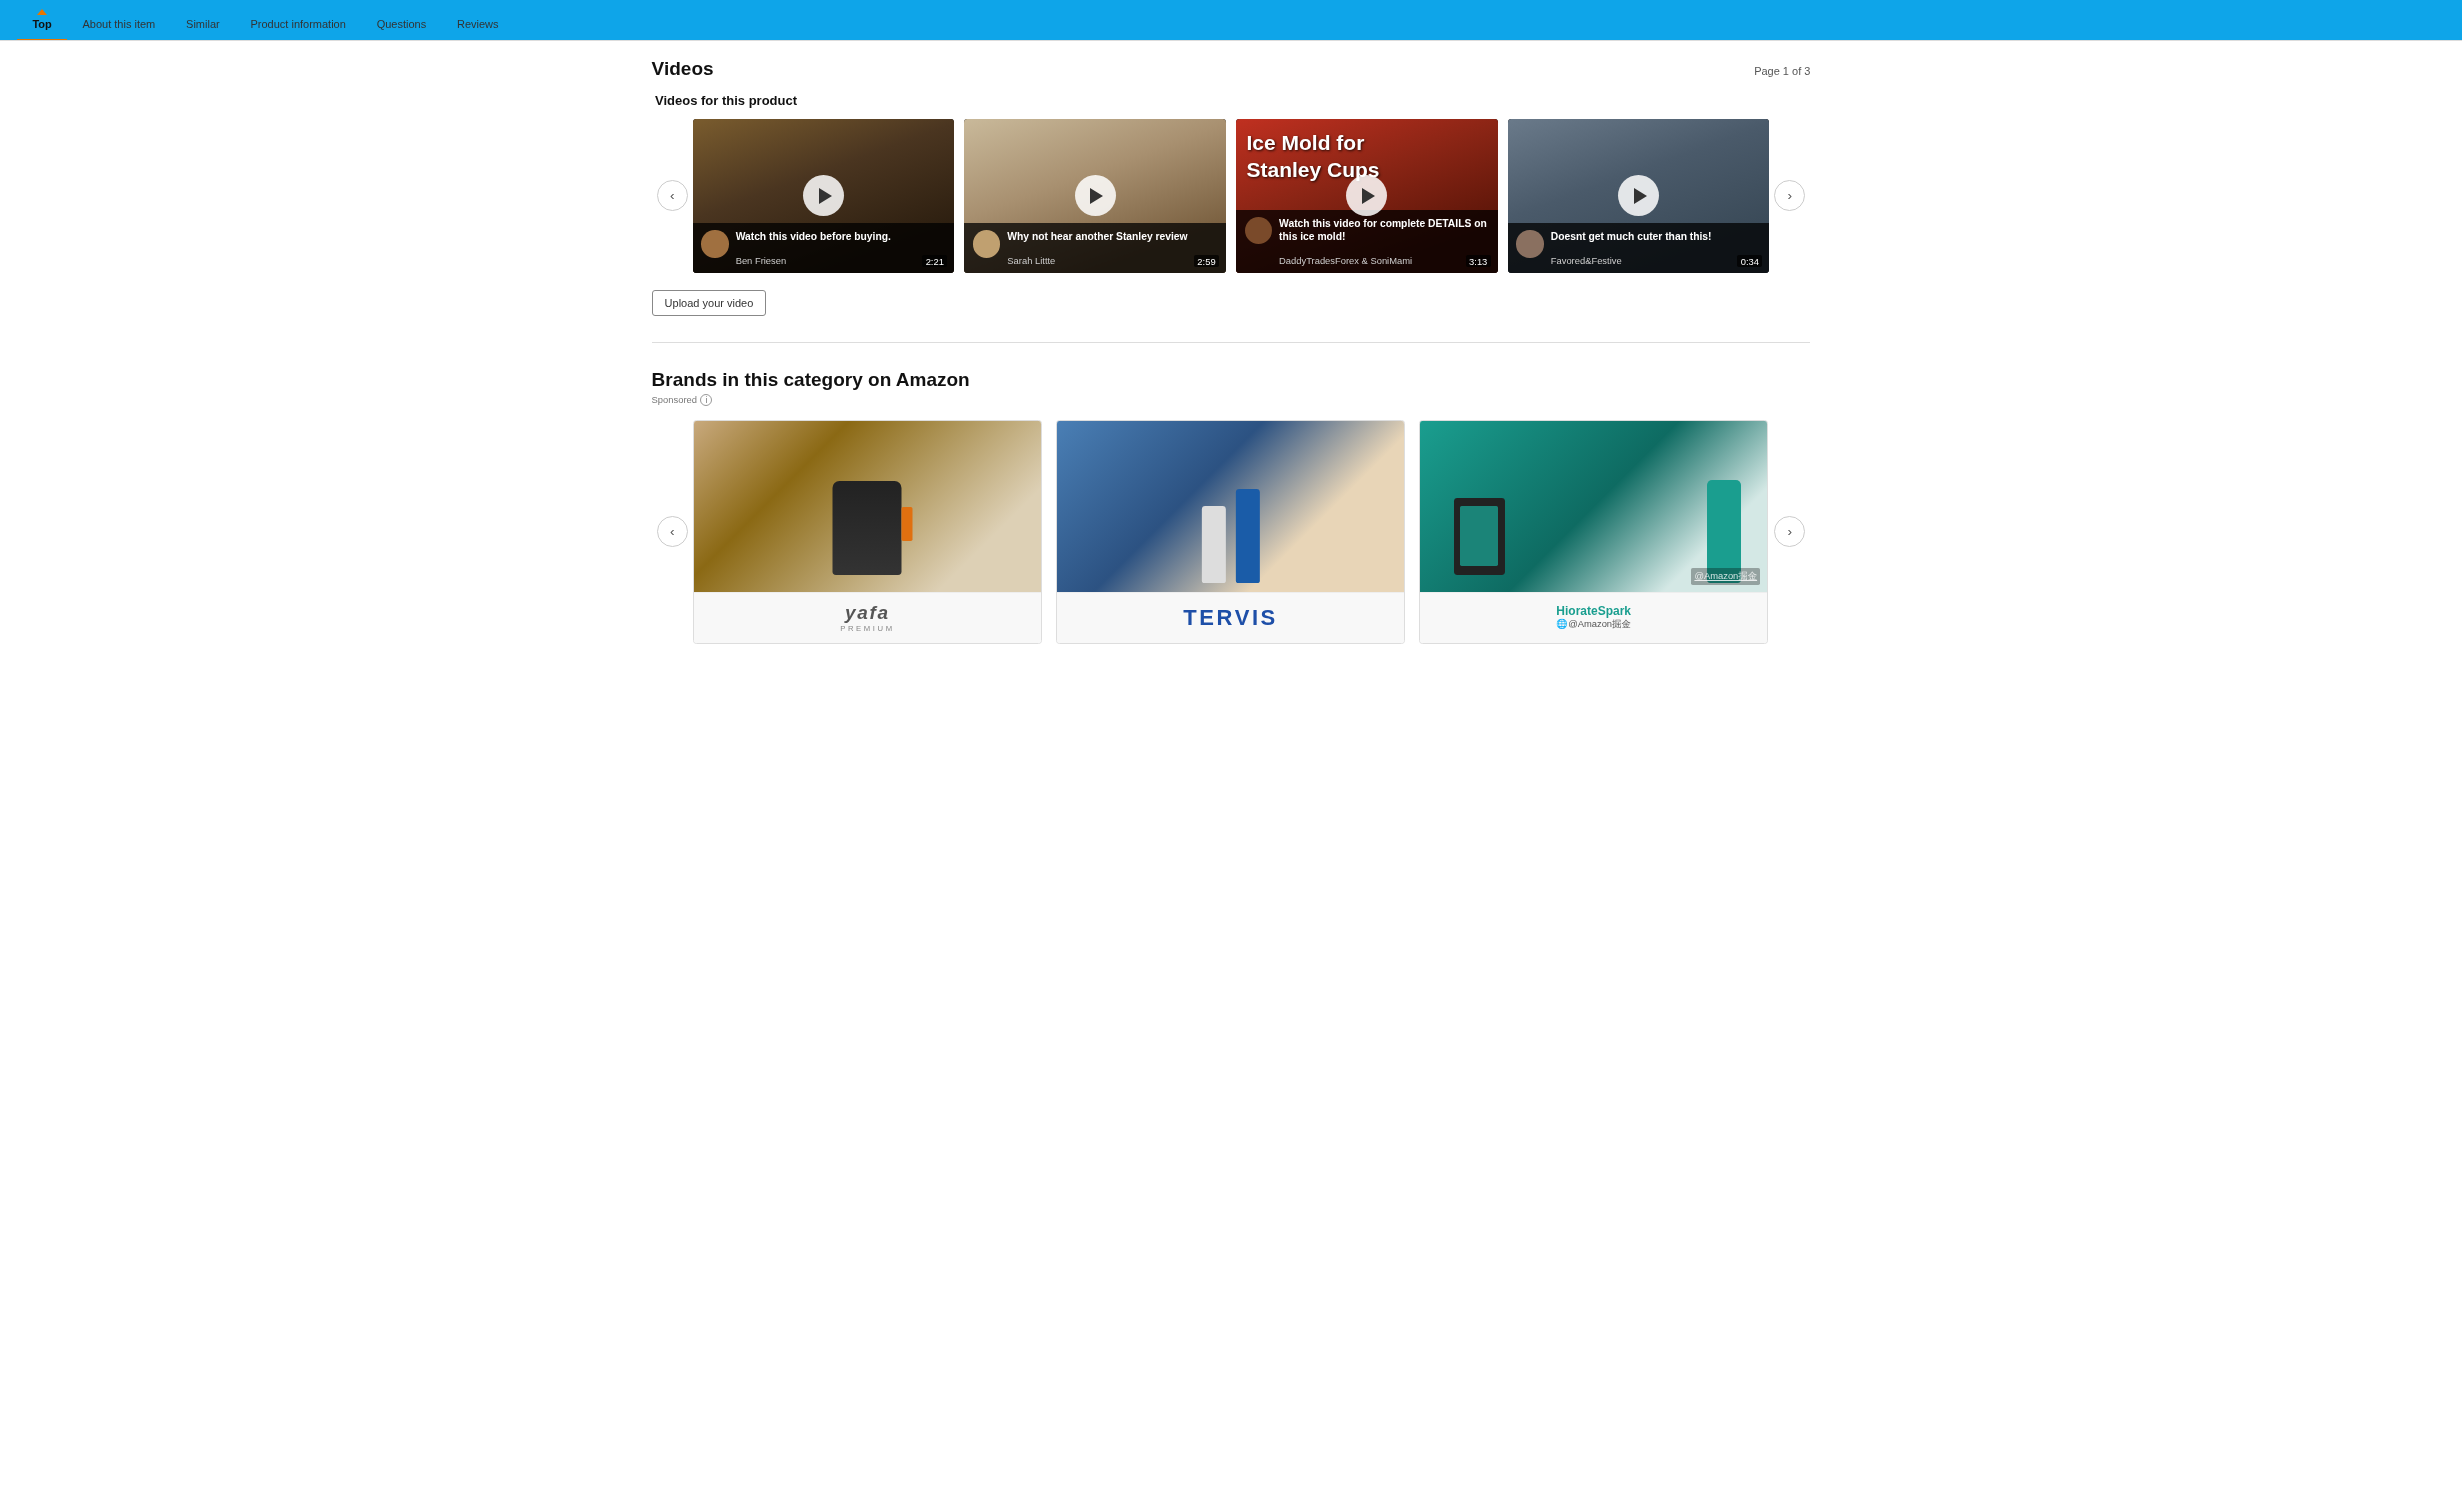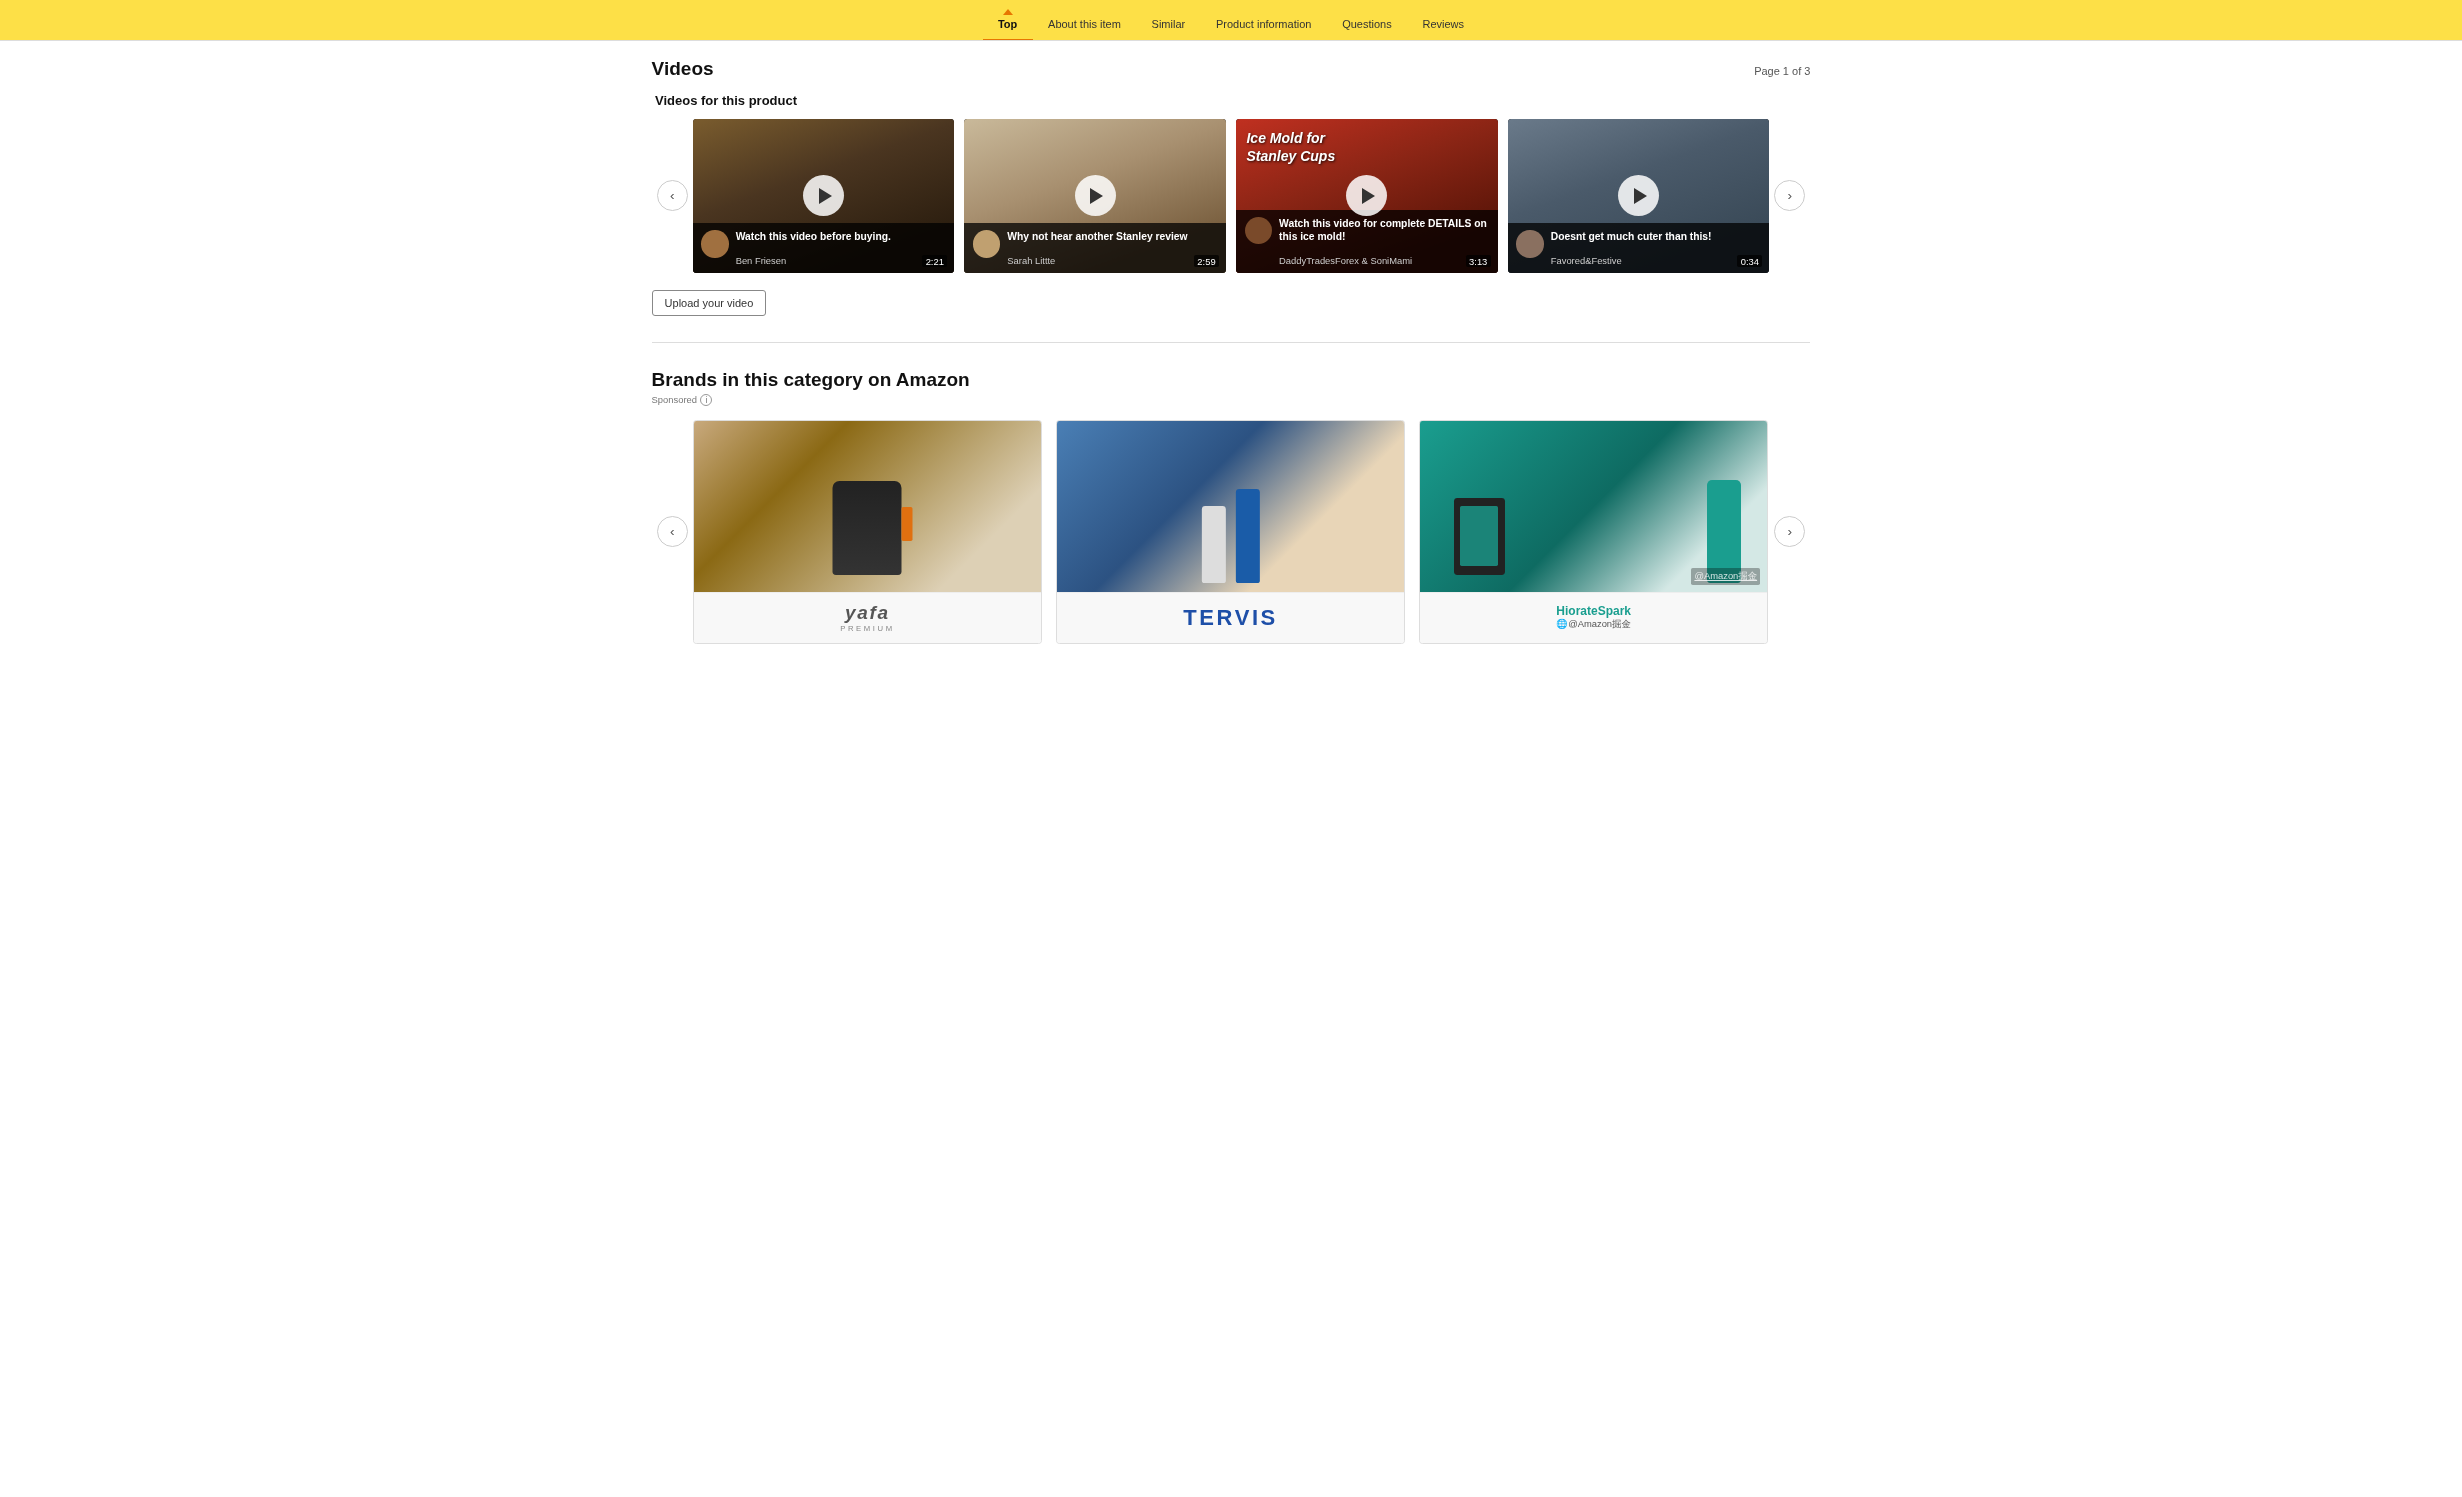--- a/index.html
+++ b/index.html
@@ -1,25 +1,24 @@
 <!DOCTYPE html>
 <html style="font-size:13.7px"><head>
   <meta charset="utf-8">
   <style>
     * { box-sizing: border-box; margin: 0; padding: 0; }
     body { font-family: Arial, sans-serif; background: #fff; color: #111; font-size: 12px; }
 
     
     .top-nav {
       display: flex;
-      justify-content: center;
       align-items: flex-end;
       border-bottom: 0.9px solid #ddd;
       padding: 0 17px;
-      background: #fde047;
+      background: #0ea5e9;
     }
     .nav-item {
       padding: 8.6px 15.4px;
       cursor: pointer;
       font-size: 11px;
       color: #333;
       border-bottom: 1.7px solid transparent;
       white-space: nowrap;
     }
     .nav-item.active {
@@ -117,24 +116,23 @@
       color: #fff;
       font-size: 9.4px;
       padding: 0.9px 3.4px;
       border-radius: 1.7px;
       z-index: 2;
     }
     .video-overlay-text {
       position: absolute;
       top: 10.3px;
       left: 10.3px;
-      font-size: 14px;
+      font-size: 21px;
       font-weight: bold;
       color: #fff;
-      font-style: italic;
       text-shadow: 0.9px 0.9px 2.6px rgba(0,0,0,0.8);
       z-index: 2;
       line-height: 1.3;
     }
     .video-info {
       background: rgba(0,0,0,0.75);
       padding: 6.9px 8.6px;
       display: flex;
       align-items: flex-start;
       gap: 6.9px;

